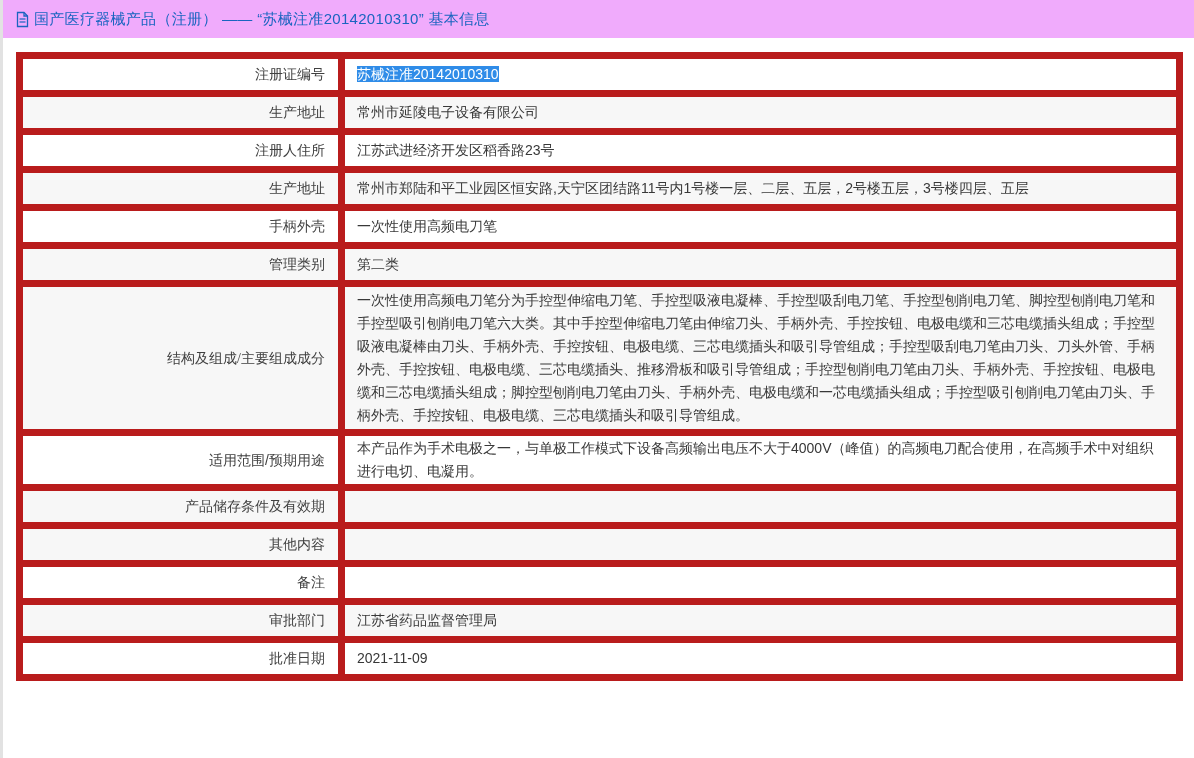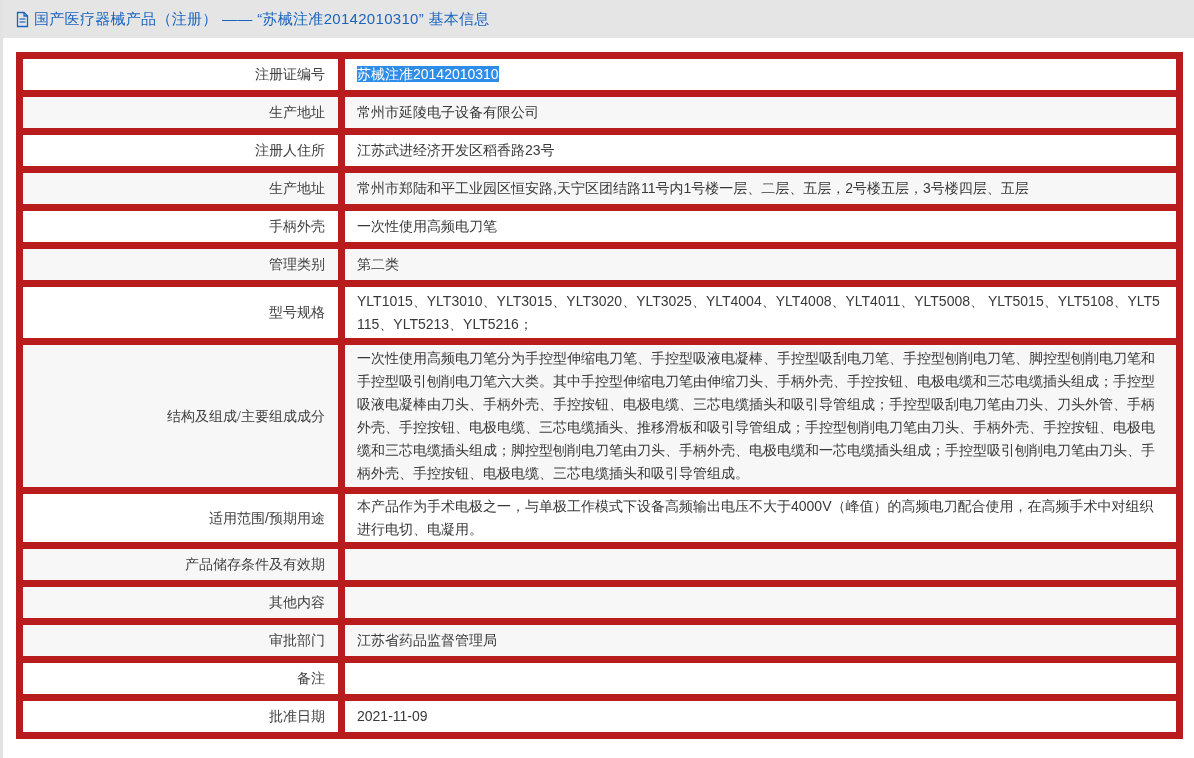--- a/index.html
+++ b/index.html
@@ -9,21 +9,21 @@
     background: #ffffff;
     font-family: "Liberation Sans", "DejaVu Sans", sans-serif;
     overflow: hidden;
   }
   .page-edge {
     position: absolute; left: 0; top: 0; bottom: 0;
     width: 3px; background: #e2e2e2;
   }
   .topbar {
     height: 38px;
-    background: #e5e5e5;
+    background: #f0abfc;
     display: flex;
     align-items: center;
     padding-left: 15px;
   }
   .doc-icon {
     display: inline-flex;
     margin-right: 4px;
     flex: 0 0 auto;
   }
   .page-title {
@@ -107,47 +107,43 @@
           <td class="cell-value">常州市郑陆和平工业园区恒安路,天宁区团结路11号内1号楼一层、二层、五层，2号楼五层，3号楼四层、五层</td>
         </tr>
         <tr class="h-std">
           <td class="cell-label">手柄外壳</td>
           <td class="cell-value">一次性使用高频电刀笔</td>
         </tr>
         <tr class="h-std alt">
           <td class="cell-label">管理类别</td>
           <td class="cell-value">第二类</td>
         </tr>
-        <tr class="h-tall2">
-          <td class="cell-label">型号规格</td>
-          <td class="cell-value">YLT1015、YLT3010、YLT3015、YLT3020、YLT3025、YLT4004、YLT4008、YLT4011、YLT5008、 YLT5015、YLT5108、YLT5115、YLT5213、YLT5216；</td>
-        </tr>
         <tr class="h-tall6 alt">
           <td class="cell-label">结构及组成/主要组成成分</td>
           <td class="cell-value">一次性使用高频电刀笔分为手控型伸缩电刀笔、手控型吸液电凝棒、手控型吸刮电刀笔、手控型刨削电刀笔、脚控型刨削电刀笔和手控型吸引刨削电刀笔六大类。其中手控型伸缩电刀笔由伸缩刀头、手柄外壳、手控按钮、电极电缆和三芯电缆插头组成；手控型吸液电凝棒由刀头、手柄外壳、手控按钮、电极电缆、三芯电缆插头和吸引导管组成；手控型吸刮电刀笔由刀头、刀头外管、手柄外壳、手控按钮、电极电缆、三芯电缆插头、推移滑板和吸引导管组成；手控型刨削电刀笔由刀头、手柄外壳、手控按钮、电极电缆和三芯电缆插头组成；脚控型刨削电刀笔由刀头、手柄外壳、电极电缆和一芯电缆插头组成；手控型吸引刨削电刀笔由刀头、手柄外壳、手控按钮、电极电缆、三芯电缆插头和吸引导管组成。</td>
         </tr>
         <tr class="h-tall2b">
           <td class="cell-label">适用范围/预期用途</td>
           <td class="cell-value">本产品作为手术电极之一，与单极工作模式下设备高频输出电压不大于4000V（峰值）的高频电刀配合使用，在高频手术中对组织进行电切、电凝用。</td>
         </tr>
         <tr class="h-std alt">
           <td class="cell-label">产品储存条件及有效期</td>
           <td class="cell-value"></td>
         </tr>
         <tr class="h-std alt">
           <td class="cell-label">其他内容</td>
           <td class="cell-value"></td>
         </tr>
+        <tr class="h-std">
+          <td class="cell-label">备注</td>
+          <td class="cell-value"></td>
+        </tr>
         <tr class="h-std alt">
           <td class="cell-label">审批部门</td>
           <td class="cell-value">江苏省药品监督管理局</td>
-        </tr>
-        <tr class="h-std">
-          <td class="cell-label">备注</td>
-          <td class="cell-value"></td>
         </tr>
         <tr class="h-std">
           <td class="cell-label">批准日期</td>
           <td class="cell-value">2021-11-09</td>
         </tr>
       </tbody>
   </table>
 </div>
 
 </body></html>

